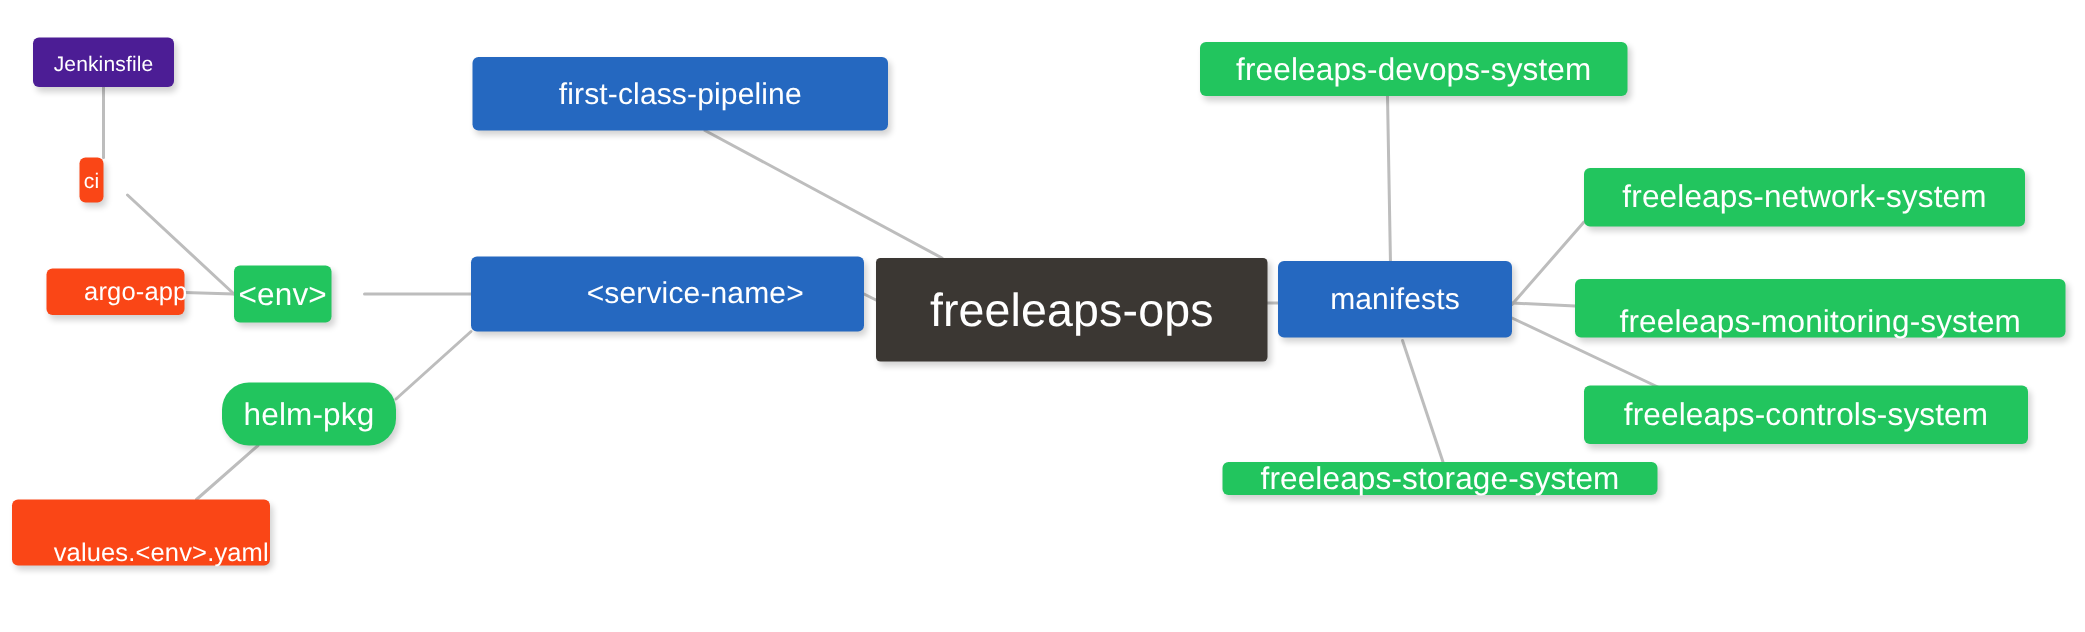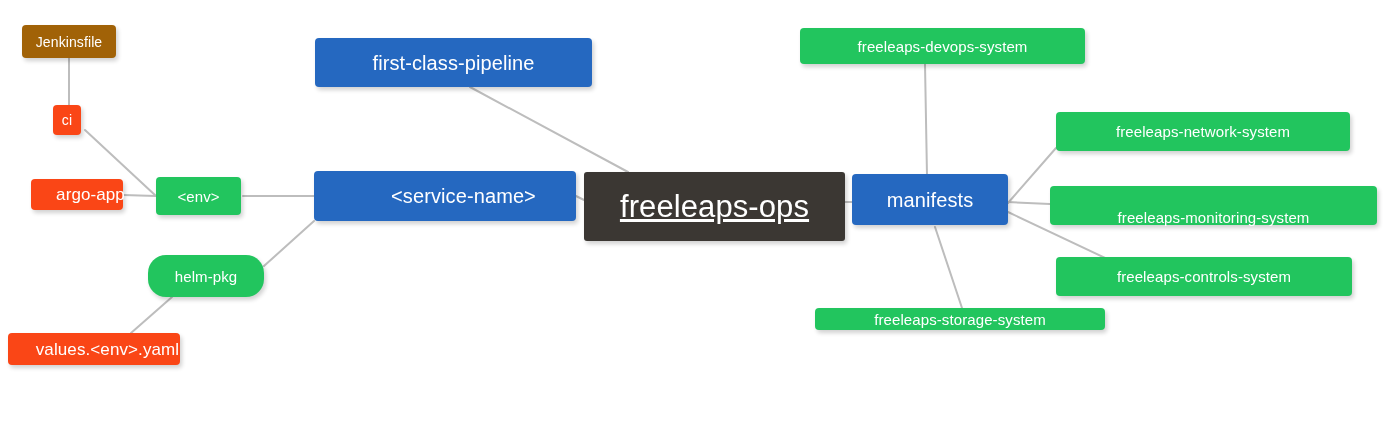--- a/index.html
+++ b/index.html
@@ -41,25 +41,25 @@
     box-shadow: 2px 3px 4px rgba(0,0,0,0.18);
     z-index: 2;
   }
   .node-root {
     background: #3b3733;
     border-radius: 3px;
     font-size: 31px;
   }
   .node-blue   { background: #2568c0; }
   .node-green  { background: #22c55e; }
-  .node-orange { background: #a16207; }
+  .node-orange { background: #4c1d95; }
   .node-red    { background: #fa4616; }
 
   .size-xl  { font-size: 20px; }
-  .size-md  { font-size: 15px; }
+  .size-md  { font-size: 21px; }
   .size-sm  { font-size: 17px; padding-left: 27px; }
   .size-xs  { font-size: 14px; }
 </style>
 </head>
 <body>
 
 <div id="mindmap">
 
   <svg id="edge-layer" viewBox="0 0 1390 421" width="1390" height="421" xmlns="http://www.w3.org/2000/svg">
     <g id="edges-group">
@@ -77,42 +77,42 @@
         <path d="M 1008,202 L 1050,204" stroke="#bdbdbd" stroke-width="2" fill="none" stroke-linecap="round"></path>
         <path d="M 1008,212 L 1120,265" stroke="#bdbdbd" stroke-width="2" fill="none" stroke-linecap="round"></path>
         <path d="M 935,227 L 962,308" stroke="#bdbdbd" stroke-width="2" fill="none" stroke-linecap="round"></path>
       </g>
   </svg>
 
   <div id="nodes-group">
       <div class="node node-orange size-xs" style="left: 22px; top: 25px; width: 94px; height: 33px;">
         <span>Jenkinsfile</span>
       </div>
-      <div class="node node-red size-xs" style="left: 53px; top: 105px; width: 28px; height: 30px; text-align: center;">
+      <div class="node node-red size-xs" style="left: 53px; top: 105px; width: 16px; height: 30px; text-align: center;">
         <span>ci</span>
       </div>
       <div class="node node-red size-sm" style="left: 31px; top: 179px; width: 92px; height: 31px;">
         <span>argo-app</span>
       </div>
-      <div class="node node-green size-md" style="left: 156px; top: 177px; width: 85px; height: 38px;">
+      <div class="node node-green size-md" style="left: 156px; top: 177px; width: 65px; height: 38px;">
         <span>&lt;env&gt;</span>
       </div>
       <div class="node node-green size-md" style="left: 148px; top: 255px; width: 116px; height: 42px; border-radius: 18px;">
         <span>helm-pkg</span>
       </div>
-      <div class="node node-red size-sm" style="left: 8px; top: 333px; width: 172px; height: 32px;">
+      <div class="node node-red size-sm" style="left: 8px; top: 333px; width: 172px; height: 44px; align-items: flex-end;">
         <span>values.&lt;env&gt;.yaml</span>
       </div>
       <div class="node node-blue size-xl" style="left: 315px; top: 38px; width: 277px; height: 49px;">
         <span>first-class-pipeline</span>
       </div>
       <div class="node node-blue size-xl" style="left: 314px; top: 171px; width: 262px; height: 50px; padding-left: 37px;">
         <span>&lt;service-name&gt;</span>
       </div>
-      <div class="node node-root" style="left: 584px; top: 172px; width: 261px; height: 69px; text-decoration: underline;">
+      <div class="node node-root" style="left: 584px; top: 172px; width: 261px; height: 69px;">
         <span>freeleaps-ops</span>
       </div>
       <div class="node node-blue size-xl" style="left: 852px; top: 174px; width: 156px; height: 51px;">
         <span>manifests</span>
       </div>
       <div class="node node-green size-md" style="left: 800px; top: 28px; width: 285px; height: 36px;">
         <span>freeleaps-devops-system</span>
       </div>
       <div class="node node-green size-md" style="left: 1056px; top: 112px; width: 294px; height: 39px; text-align: center;">
         <span>freeleaps-network-system</span>

